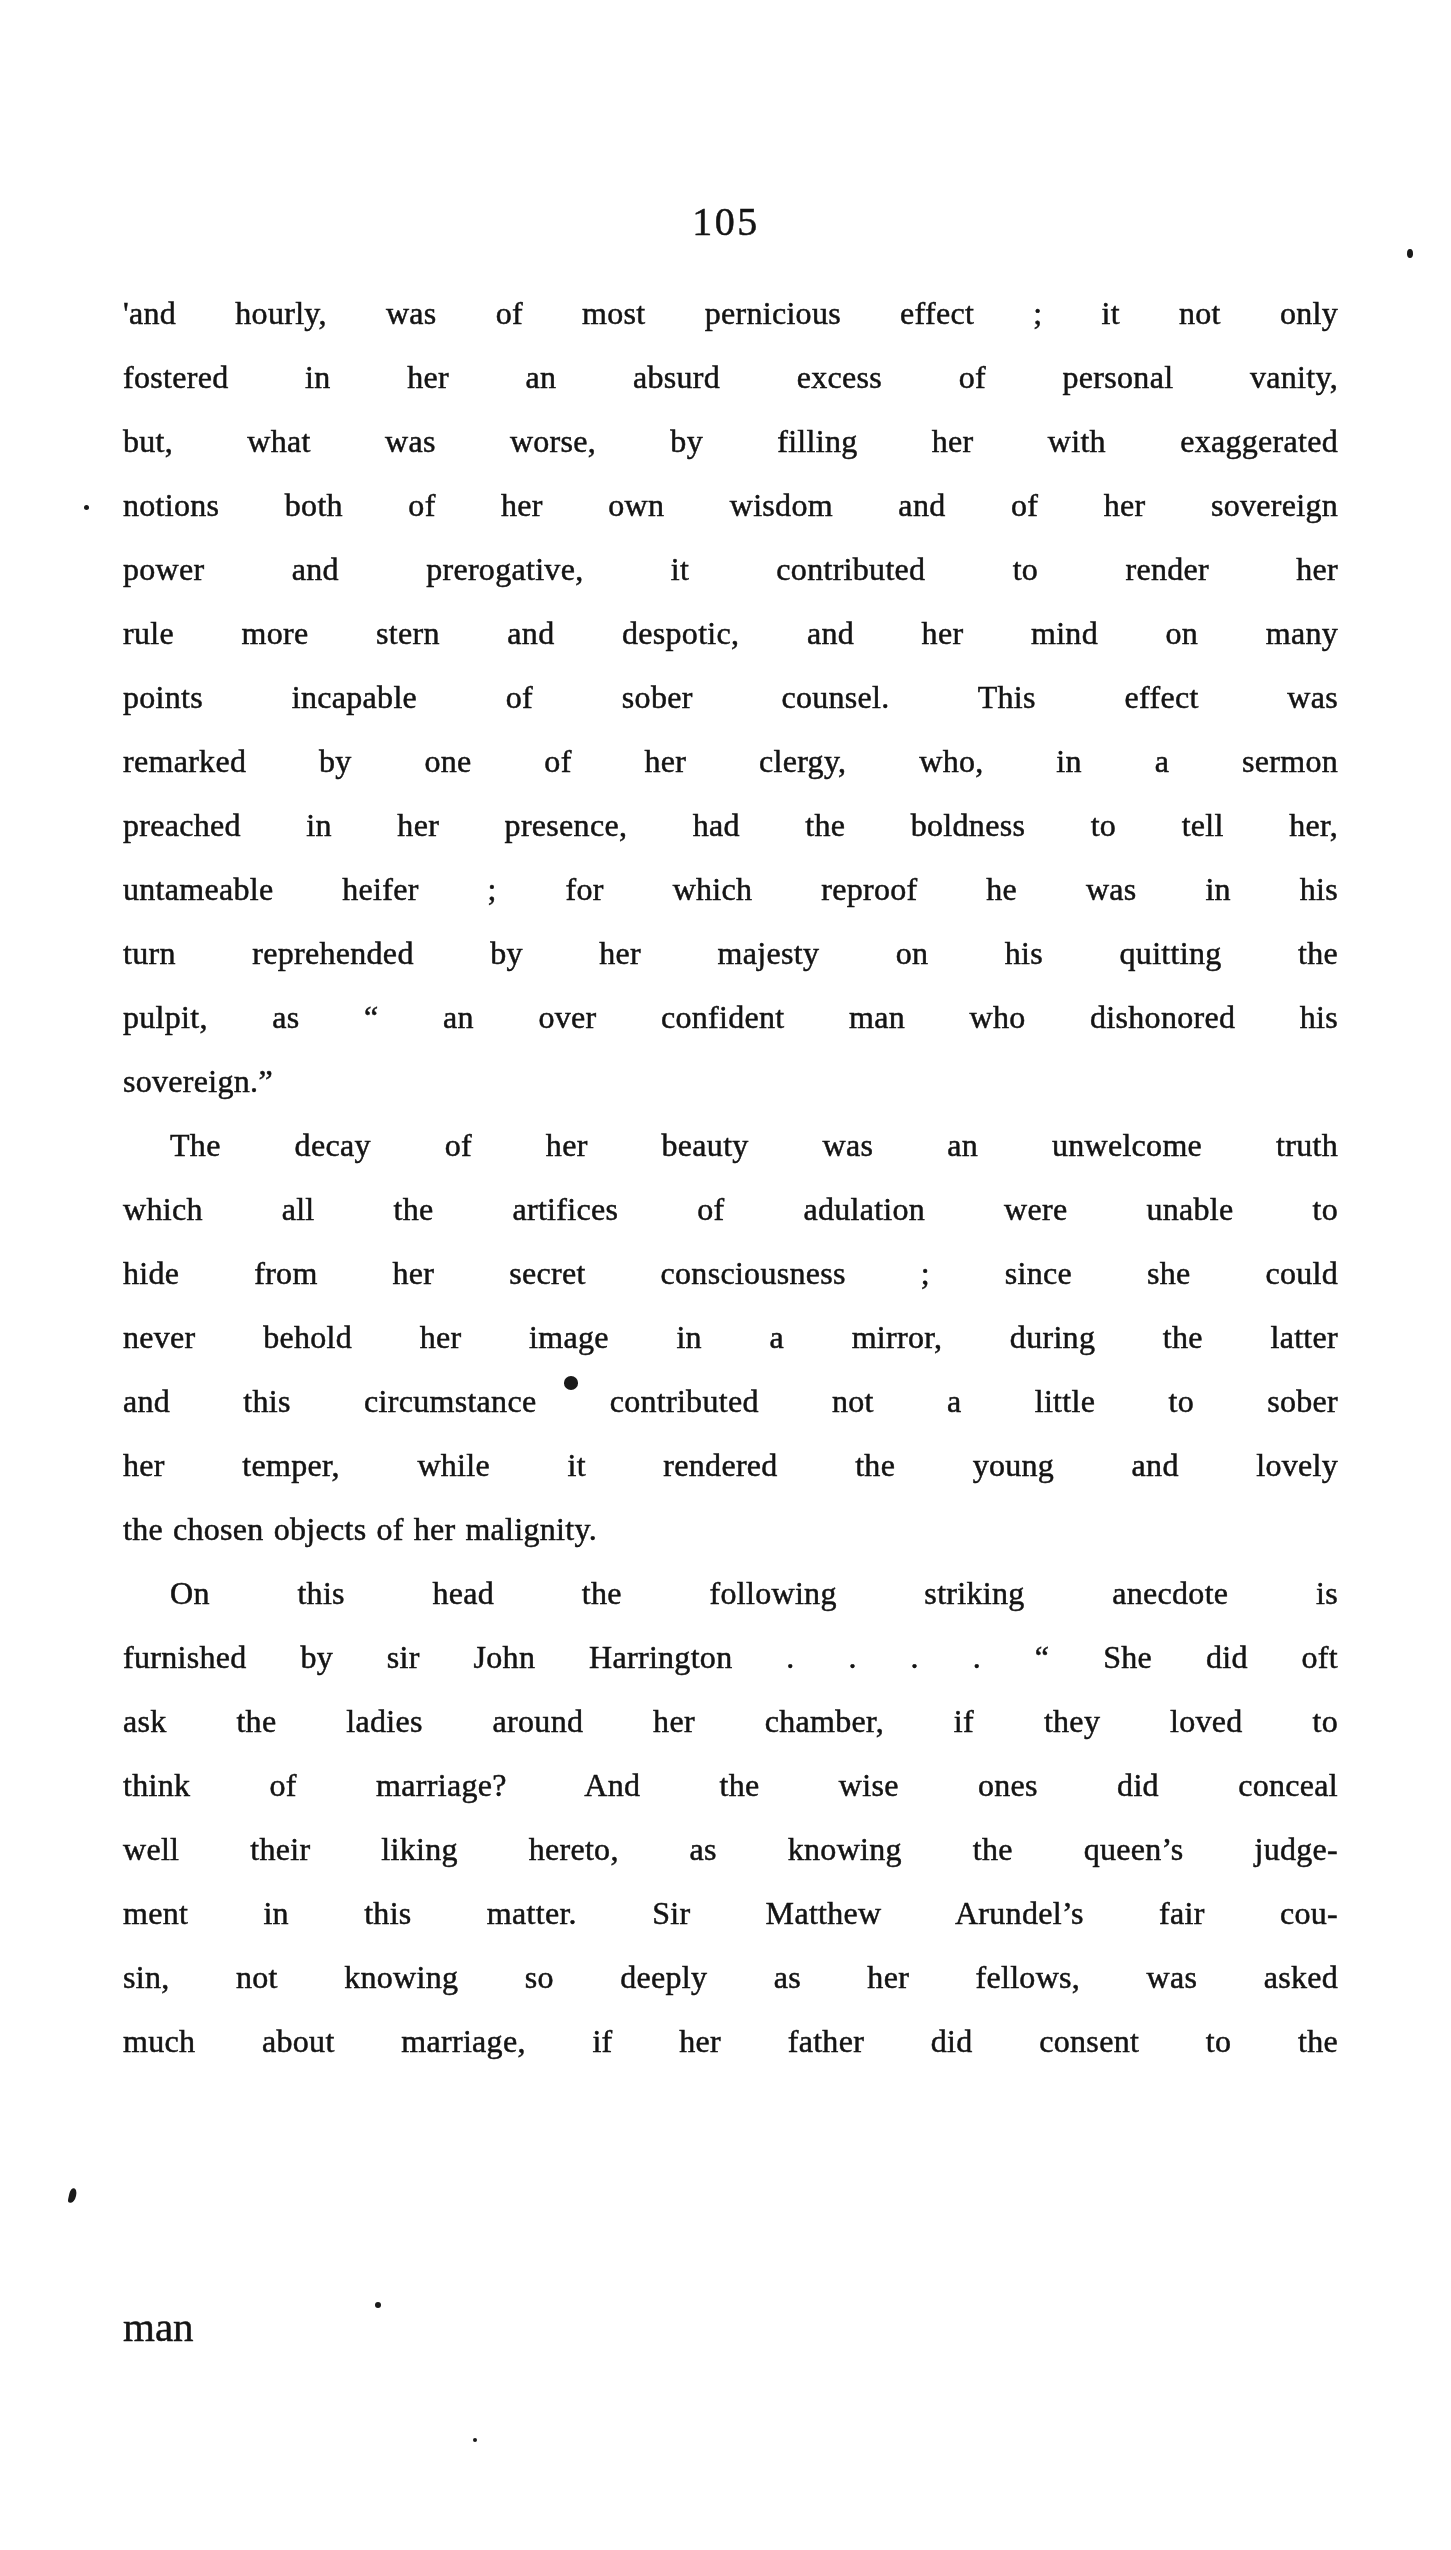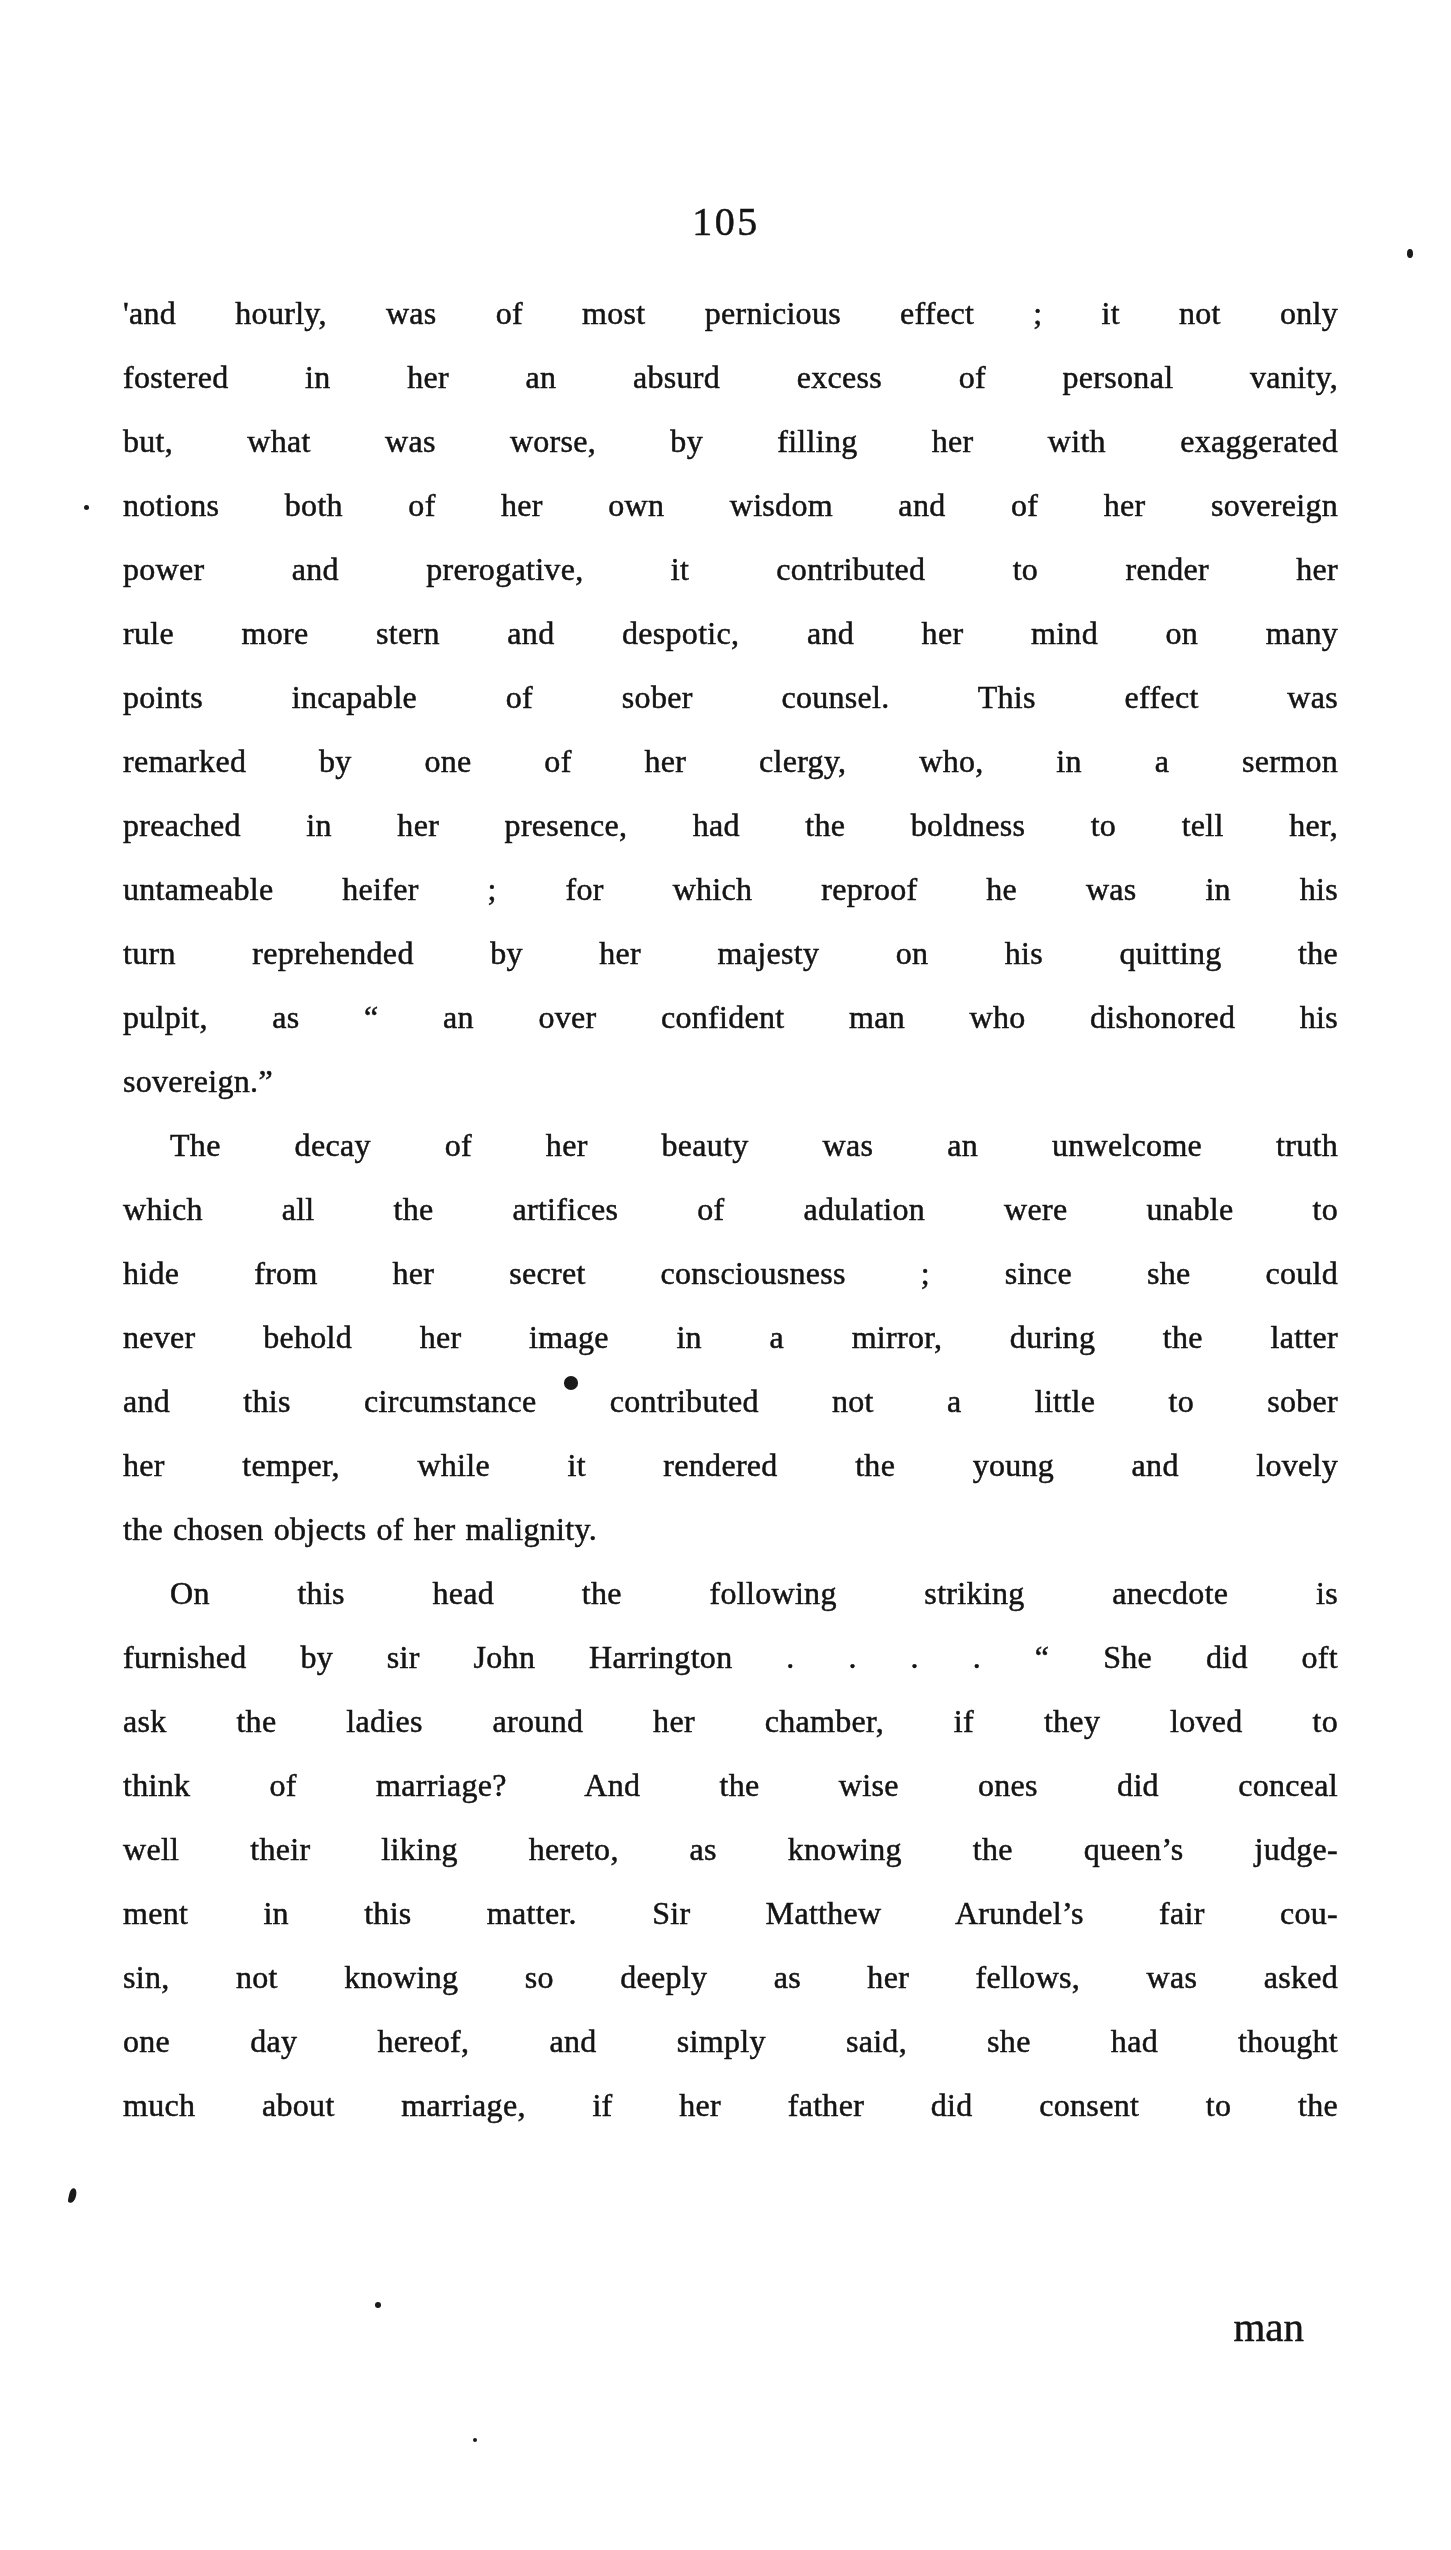--- a/index.html
+++ b/index.html
@@ -45,21 +45,21 @@
     text-align-last: left;
   }
   .line.indent {
     text-indent: 47px;
   }
   .catchword-row {
     position: absolute;
     top: 2295px;
     left: 123px;
     width: 1181px;
-    text-align: right;
+    text-align: left;
     font-size: 41px;
     line-height: 64px;
     -webkit-text-stroke: 0.5px #141414;
   }
   .artifact {
     position: absolute;
     background: #1a1a1a;
   }
   .artifact.round { border-radius: 50%; }
   .artifact.comma {
@@ -98,21 +98,20 @@
       <div class="line last">the chosen objects of her malignity.</div>
     </div>
     <div>
       <div class="line indent">On this head the following striking anecdote is</div>
       <div class="line">furnished by sir John Harrington . . . . “ She did oft</div>
       <div class="line">ask the ladies around her chamber, if they loved to</div>
       <div class="line">think of marriage? And the wise ones did conceal</div>
       <div class="line">well their liking hereto, as knowing the queen’s judge-</div>
       <div class="line">ment in this matter.  Sir Matthew Arundel’s fair cou-</div>
       <div class="line">sin, not knowing so deeply as her fellows, was asked</div>
-      <div class="line">one day hereof, and simply said, she had thought</div>
       <div class="line">much about marriage, if her father did consent to the</div>
     </div>
   </div>
 
 <div class="catchword-row">
   <span>man</span>
 </div>
 
 <div class="artifact round" style="left: 1407px; top: 249px; width: 6px; height: 9.3px;"></div>
 <div class="artifact round" style="left: 84px; top: 505px; width: 5.1px; height: 5.1px;"></div>

